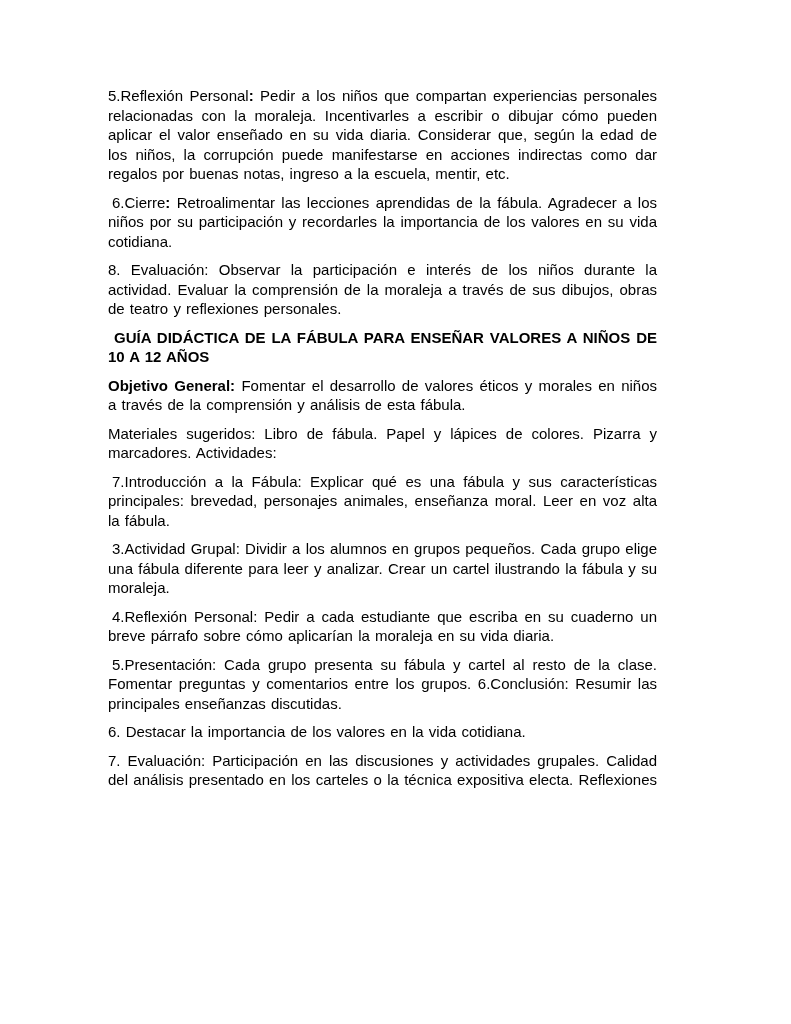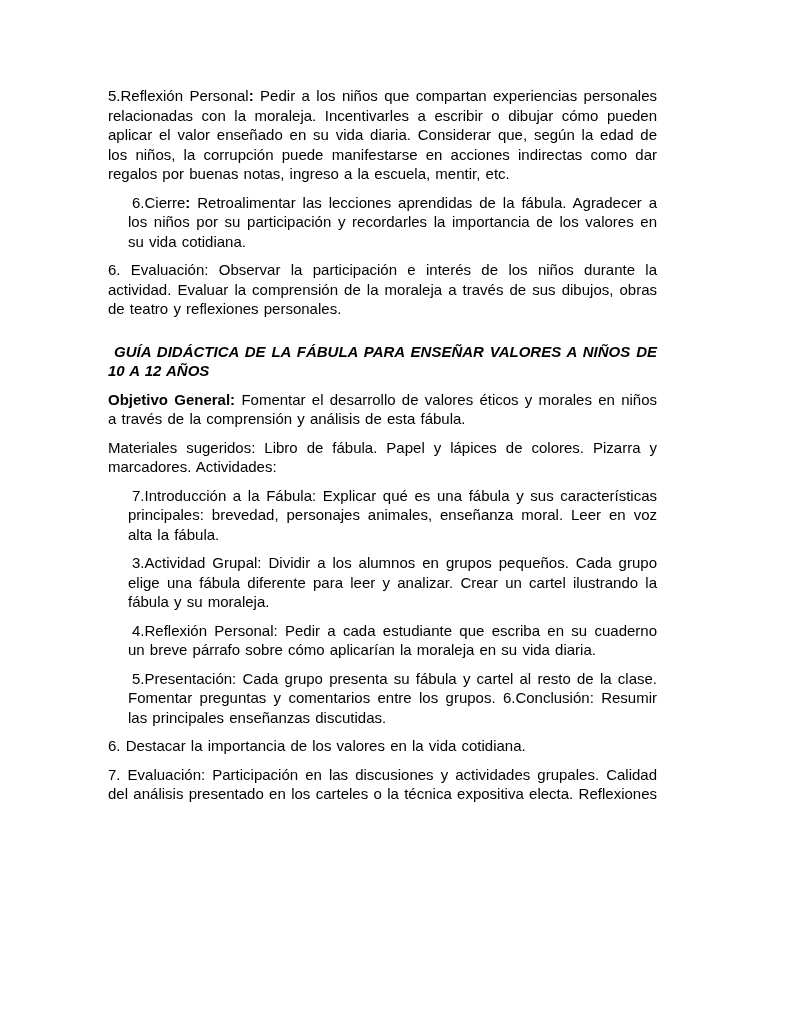--- a/index.html
+++ b/index.html
@@ -20,44 +20,42 @@
     color: #000000;
     overflow: hidden;
   }
   .page p {
     margin: 0 0 9px 0;
     text-align: justify;
     word-spacing: 1px;
   }
   .page p.indent {
     text-indent: 4px;
-    margin-left: 20px;
   }
   .page p.heading {
     font-weight: bold;
-    font-style: italic;
-    margin-top: 23px;
+    margin-top: 9px;
     text-indent: 6px;
   }
   .page p.justify-last {
     text-align-last: justify;
     margin-bottom: 0;
   }
   .page b {
     font-weight: bold;
   }
 </style>
 </head>
 <body>
 
 <div class="page">
   <div id="doc-body">
       <p><span>5.Reflexión Personal</span><b>:</b><span> Pedir a los niños que compartan experiencias personales relacionadas con la moraleja. Incentivarles a escribir o dibujar cómo pueden aplicar el valor enseñado en su vida diaria. Considerar que, según la edad de los niños, la corrupción puede manifestarse en acciones indirectas como dar regalos por buenas notas, ingreso a la escuela, mentir, etc.</span></p>
       <p class="indent"><span>6.Cierre</span><b>:</b><span> Retroalimentar las lecciones aprendidas de la fábula. Agradecer a los niños por su participación y recordarles la importancia de los valores en su vida cotidiana.</span></p>
-      <p><span>6. Evaluación: Observar la participación e interés de los niños durante la actividad. Evaluar la comprensión de la moraleja a través de sus dibujos, obras de teatro y reflexiones personales.</span></p>
+      <p><span>8. Evaluación: Observar la participación e interés de los niños durante la actividad. Evaluar la comprensión de la moraleja a través de sus dibujos, obras de teatro y reflexiones personales.</span></p>
       <p class="heading"><b>GUÍA DIDÁCTICA DE LA FÁBULA PARA ENSEÑAR VALORES A NIÑOS DE 10 A 12 AÑOS</b></p>
       <p><b>Objetivo General:</b><span> Fomentar el desarrollo de valores éticos y morales en niños a través de la comprensión y análisis de esta fábula.</span></p>
       <p><span>Materiales sugeridos: Libro de fábula. Papel y lápices de colores. Pizarra y marcadores. Actividades:</span></p>
       <p class="indent"><span>7.Introducción a la Fábula: Explicar qué es una fábula y sus características principales: brevedad, personajes animales, enseñanza moral. Leer en voz alta la fábula.</span></p>
       <p class="indent"><span>3.Actividad Grupal: Dividir a los alumnos en grupos pequeños. Cada grupo elige una fábula diferente para leer y analizar. Crear un cartel ilustrando la fábula y su moraleja.</span></p>
       <p class="indent"><span>4.Reflexión Personal: Pedir a cada estudiante que escriba en su cuaderno un breve párrafo sobre cómo aplicarían la moraleja en su vida diaria.</span></p>
       <p class="indent"><span>5.Presentación: Cada grupo presenta su fábula y cartel al resto de la clase. Fomentar preguntas y comentarios entre los grupos. 6.Conclusión: Resumir las principales enseñanzas discutidas.</span></p>
       <p><span>6. Destacar la importancia de los valores en la vida cotidiana.</span></p>
       <p class="justify-last"><span>7. Evaluación: Participación en las discusiones y actividades grupales. Calidad del análisis presentado en los carteles o la técnica expositiva electa. Reflexiones</span></p>
     </div>

